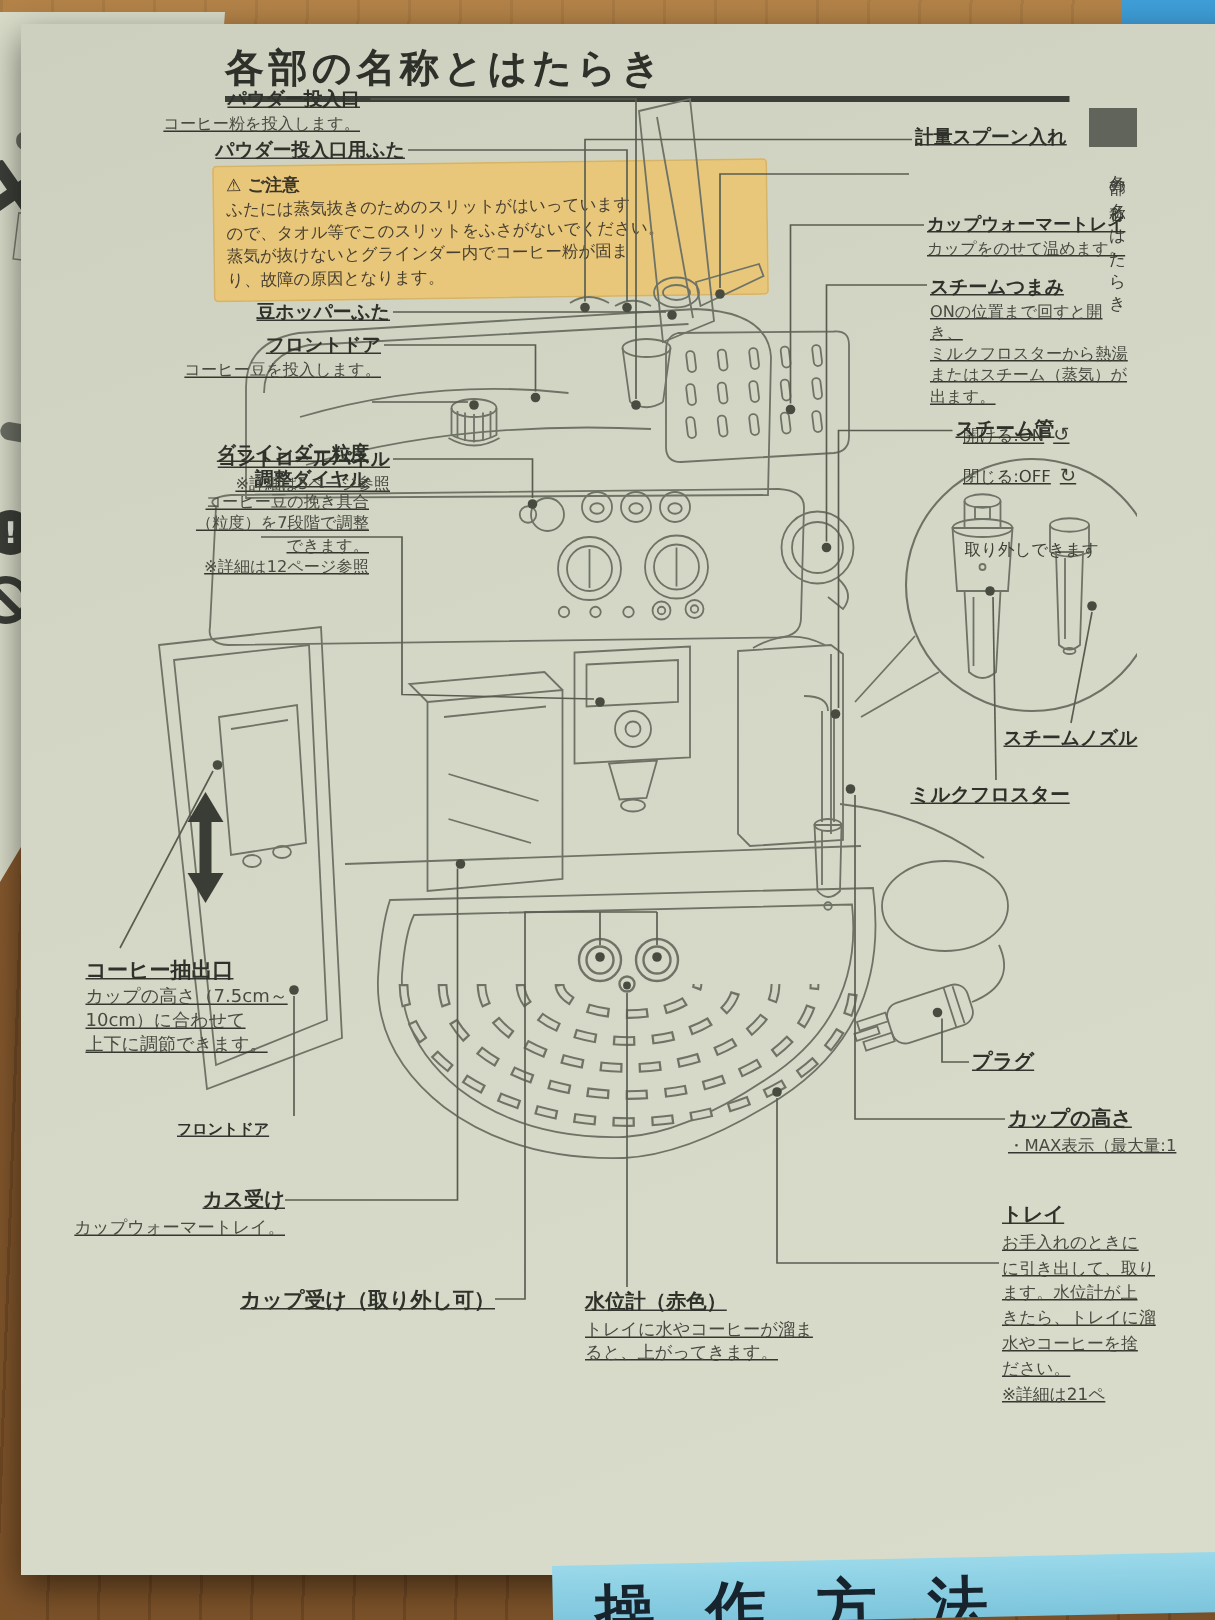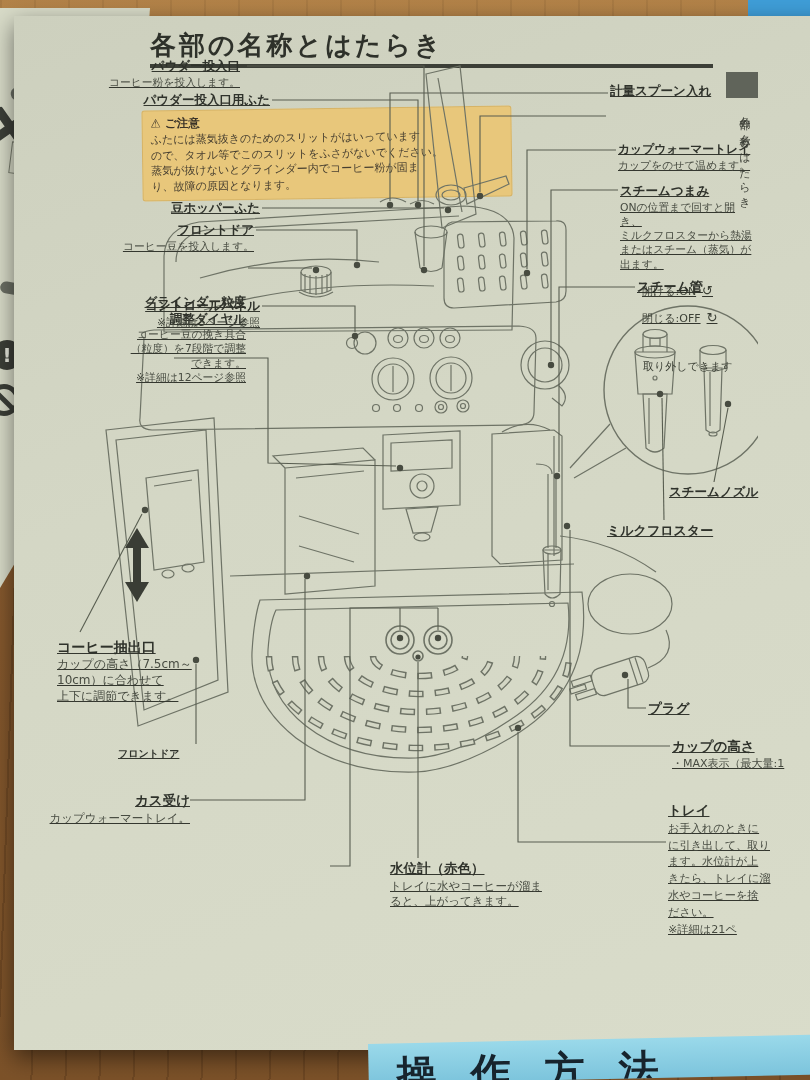--- a/index.html
+++ b/index.html
@@ -387,20 +387,21 @@
 上下に調節できます。</span>
   </div>
   <div class="lbl" style="left:104px;top:731px;width:140px;">
     <span class="t pre" style="font-size:10px;">フロントドア</span>
   </div>
   <div class="lbl ra" style="left:14px;top:776px;width:162px;">
     <span class="t pre" style="font-size:13.5px;">カス受け</span>
     <span class="d pre" style="font-size:11.5px;">カップウォーマートレイ。</span>
   </div>
   <div class="lbl ra" style="left:20px;top:842px;width:296px;">
+    <span class="t pre" style="font-size:14px;">カップ受け（取り外し可）</span>
   </div>
   <div class="lbl" style="left:376px;top:844px;width:190px;">
     <span class="t pre" style="font-size:13.5px;">水位計（赤色）</span>
     <span class="d pre" style="font-size:11.5px;">トレイに水やコーヒーが溜ま
 ると、上がってきます。</span>
   </div>
 
   <div class="lbl" style="left:596px;top:67px;width:140px;">
     <span class="t pre">計量スプーン入れ</span>
   </div>

